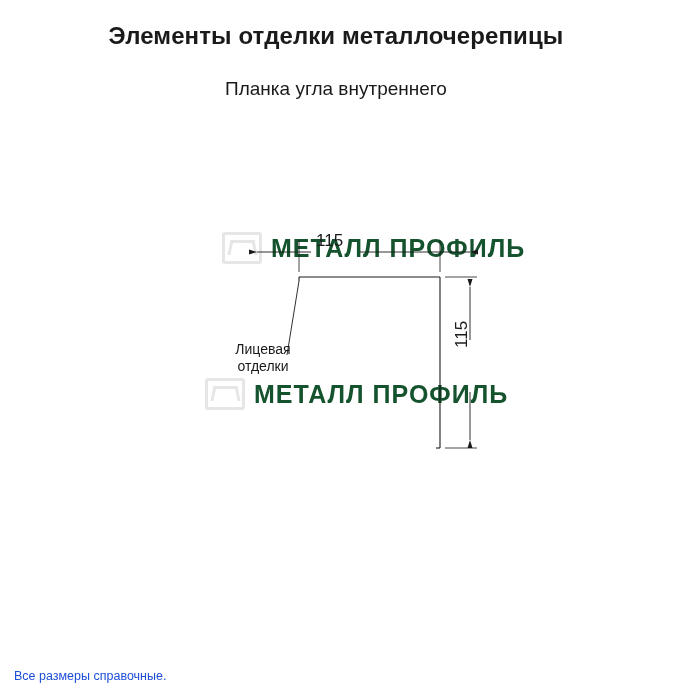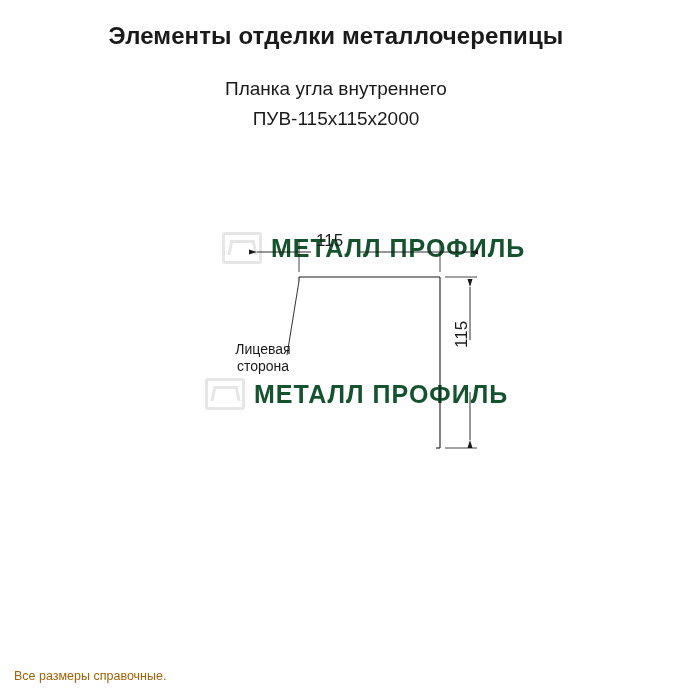--- a/index.html
+++ b/index.html
@@ -125,32 +125,31 @@
     line-height: 17px;
     color: #1a1a1a;
   }
 
   .footer {
     position: absolute;
     left: 14px;
     bottom: 14px;
     font-size: 12.5px;
     line-height: 19px;
-    color: #a16207;
+    color: #1d4ed8;
   }
 </style>
 </head>
 <body>
 
 <div class="page">
 
   <div class="title-block">
     <h1 class="main-title">Элементы отделки металлочерепицы</h1>
     <p class="sub-title">Планка угла внутреннего</p>
-    <p class="sub-title2">ПУВ-115х115х2000</p>
   </div>
 
   <div class="watermark wm1">
     <span class="wm-logo"></span>
     <span>МЕТАЛЛ ПРОФИЛЬ</span>
   </div>
   <div class="watermark wm2">
     <span class="wm-logo"></span>
     <span>МЕТАЛЛ ПРОФИЛЬ</span>
   </div>
@@ -196,20 +195,20 @@
     <g stroke="#1a1a1a" stroke-width="0.9" fill="none">
       <path d="M299,281 L287,355"></path>
     </g>
   </svg>
 
   <div class="dim-label dim-top">115</div>
   <div class="dim-label dim-right">115</div>
 
   <div class="face-label">
     <div>Лицевая</div>
-    <div>сторона</div>
+    <div>отделки</div>
   </div>
 
   <div class="footer">
     <div>Все размеры справочные.</div>
   </div>
 
 </div>
 
 </body></html>

